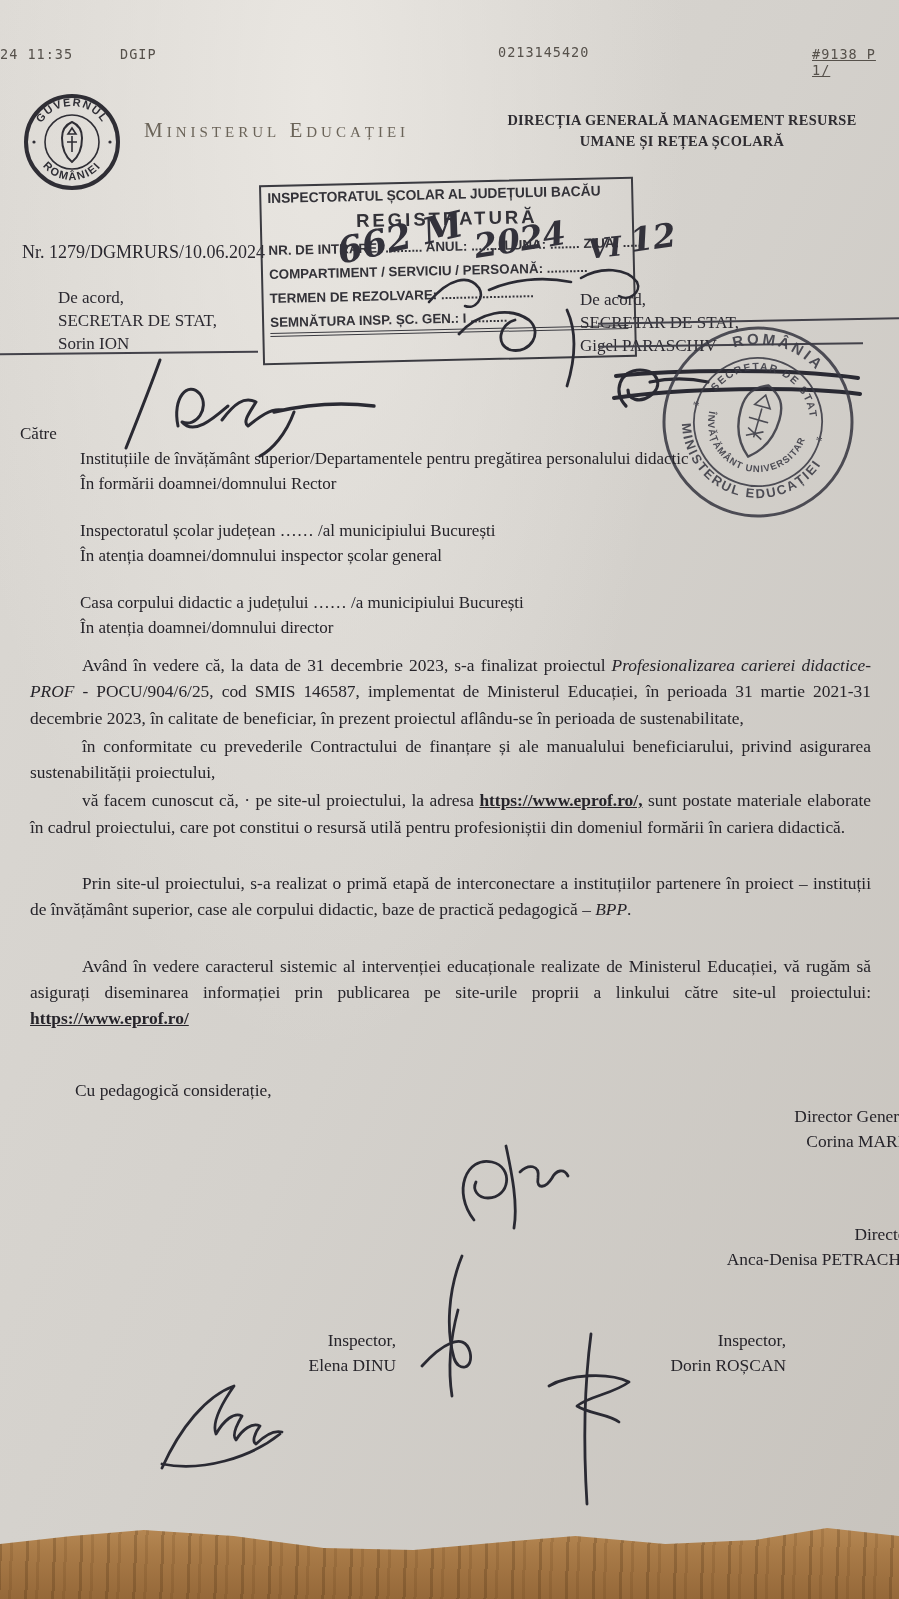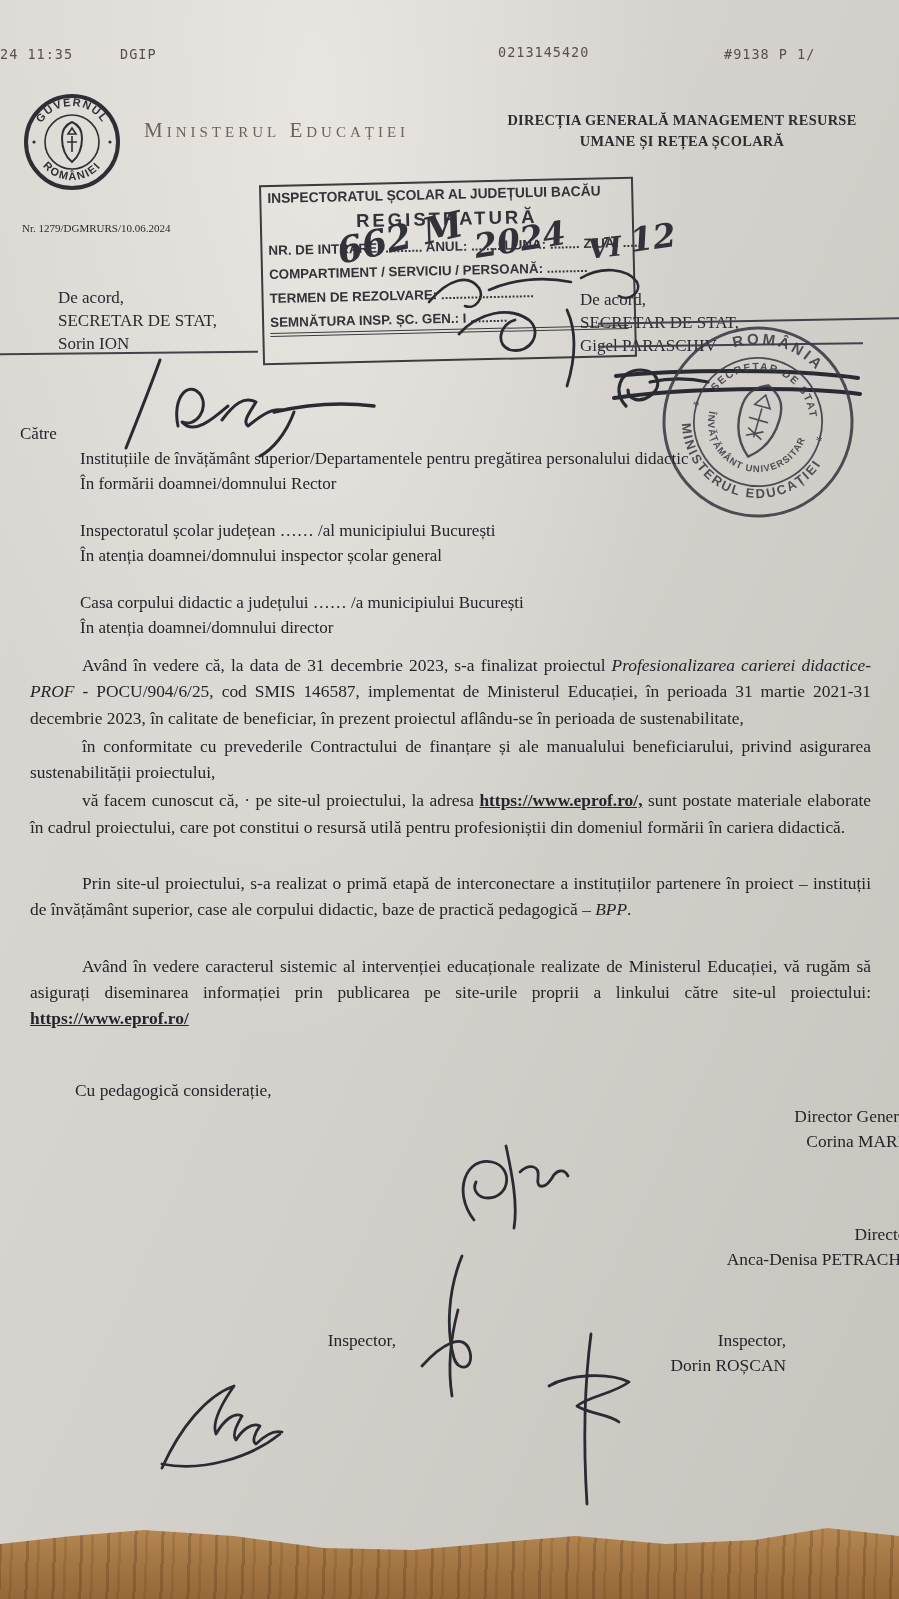--- a/index.html
+++ b/index.html
@@ -11,21 +11,21 @@
       linear-gradient(115deg,#dcd9d4 0%,#d4d1cc 50%,#c7c3bd 100%);
   }
   .abs{position:absolute;}
   
   .fax{font-family:"DejaVu Sans Mono",monospace;font-size:13.5px;color:#56514b;letter-spacing:1px;}
   
   .ministry{font-family:"Liberation Serif",serif;font-variant:small-caps;letter-spacing:4px;
     font-size:21px;color:#6b6459;}
   .directorate{font-family:"Liberation Serif",serif;font-weight:bold;font-size:14.4px;
     color:#2e2c31;text-align:center;line-height:21px;letter-spacing:.3px;}
-  .regnum{font-size:11px;color:#2b2930;}
+  .regnum{font-size:18px;color:#2b2930;margin-top:20px;}
   
   .regbox{left:261px;top:181px;width:374px;height:180px;border:2.5px solid #3b3b41;
     transform:rotate(-1.3deg);color:#333238;font-family:"Liberation Sans",sans-serif;
     padding:3px 6px 0 6px;box-sizing:border-box;}
   .regbox .r1{font-size:14.2px;font-weight:bold;white-space:nowrap;transform:scaleX(.97);transform-origin:left;}
   .regbox .r2{font-size:18.5px;font-weight:bold;text-align:center;letter-spacing:3px;margin-top:6px;}
   .regbox .r3,.regbox .r4,.regbox .r5,.regbox .r6{font-size:13.4px;font-weight:bold;white-space:nowrap;margin-top:9px;}
   .regbox .r6{border-bottom:4px double #3a3a40;padding-bottom:3px;}
   .hand{font-family:"DejaVu Serif",serif;font-style:italic;font-weight:600;color:#33323b;}
   
@@ -55,21 +55,21 @@
   }
 </style>
 </head>
 <body>
 
 <div class="page">
 
   <div class="abs fax" style="left:0;top:46px;">24 11:35</div>
   <div class="abs fax" style="left:120px;top:46px;">DGIP</div>
   <div class="abs fax" style="left:498px;top:44px;">0213145420</div>
-  <div class="abs fax" style="left:724px;top:46px;">#9138 P  1/</div>
+  <div class="abs fax" style="left:812px;top:46px;text-decoration:underline;">#9138 P  1/</div>
 
   <svg class="abs" style="left:22px;top:92px;" width="100" height="100" viewBox="0 0 100 100">
     <defs>
       <path id="sealTop" d="M 14,50 A 36,36 0 0 1 86,50" fill="none"></path>
       <path id="sealBot" d="M 12,50 A 38,38 0 0 0 88,50" fill="none"></path>
     </defs>
     <circle cx="50" cy="50" r="46" fill="none" stroke="#2f2e35" stroke-width="4"></circle>
     <circle cx="50" cy="50" r="27" fill="none" stroke="#2f2e35" stroke-width="1.6"></circle>
     <text font-family="Liberation Sans,sans-serif" font-size="11" font-weight="bold" fill="#2f2e35" letter-spacing="1.5">
       <textPath href="#sealTop" startOffset="50%" text-anchor="middle">GUVERNUL</textPath>
@@ -213,20 +213,21 @@
     <div>Director,</div>
     <div>Anca-Denisa PETRACHE,</div>
   </div>
   <svg class="abs ink" style="left:400px;top:1250px;" width="110" height="150" viewBox="0 0 110 150">
     <path d="M62,6 C48,40 46,80 54,108 C58,122 74,120 70,102 C64,80 40,96 22,116" stroke-width="2.8"></path>
     <path d="M58,60 C50,90 48,120 52,146" stroke-width="2.8"></path>
   </svg>
 
   <div class="abs sigblock" style="left:110px;top:1328px;width:240px;">
     <div>Inspector,</div>
+    <div>Elena DINU</div>
   </div>
   <div class="abs sigblock" style="left:500px;top:1328px;width:240px;">
     <div>Inspector,</div>
     <div>Dorin ROȘCAN</div>
   </div>
   <svg class="abs ink" style="left:150px;top:1372px;" width="160" height="120" viewBox="0 0 160 120">
     <path d="M12,96 C30,56 56,24 84,14 C70,34 62,52 66,62 C74,48 84,40 92,44 C86,54 82,64 86,68 C92,58 102,50 110,54 C104,62 102,70 106,72 C114,64 124,58 132,60" stroke-width="2.8"></path>
     <path d="M130,62 C100,86 52,100 12,92" stroke-width="2.8"></path>
   </svg>
   <svg class="abs ink" style="left:525px;top:1330px;" width="130" height="180" viewBox="0 0 130 180">

